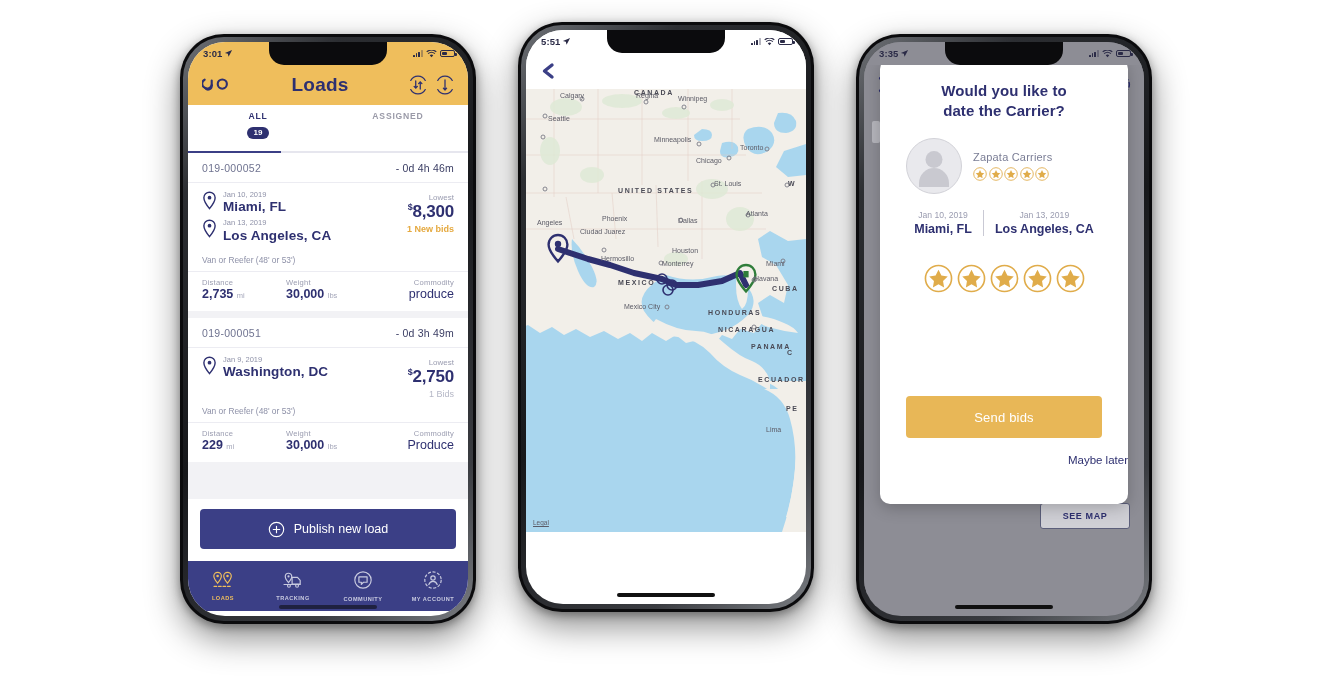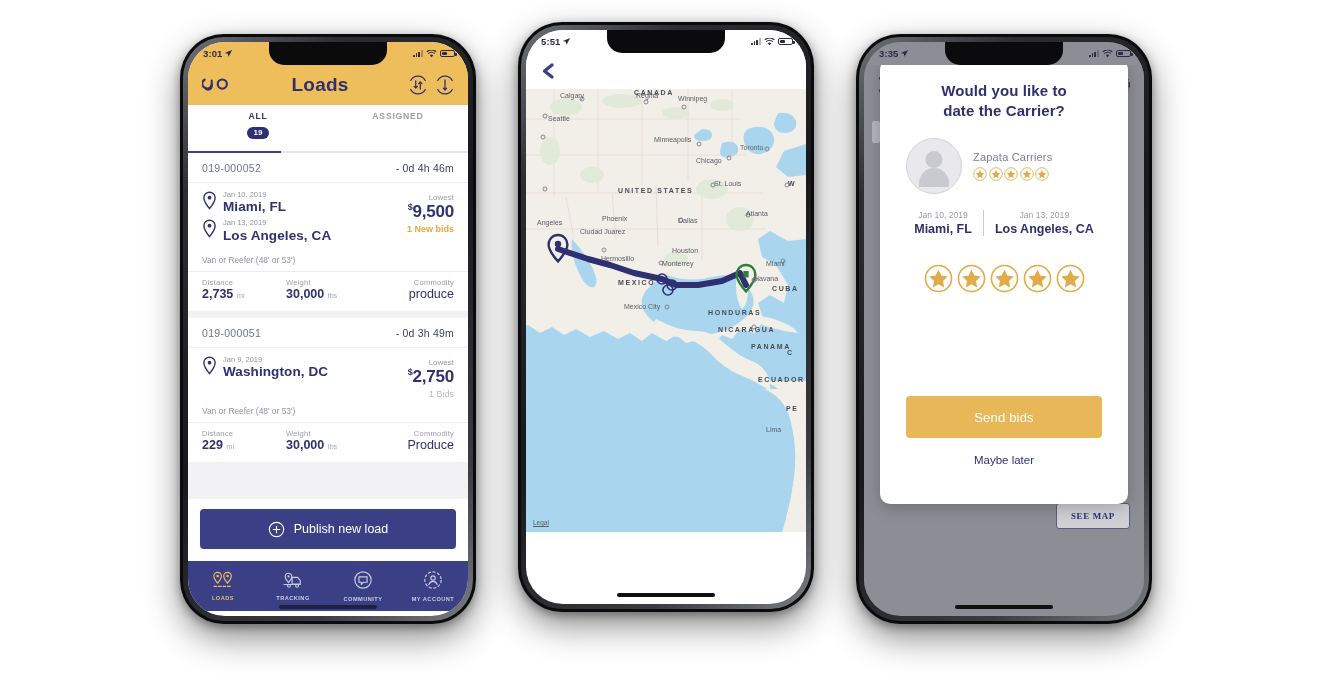--- a/index.html
+++ b/index.html
@@ -133,24 +133,24 @@
   #phone3 { left: 856px; top: 34px; }
   #phone3 .phone-inner { background:#8d8d95; }
   #phone3 .statusbar { background:#8d8d95; }
   .p3-header { background:#8d8d95; height:38px; display:flex; align-items:center;
                justify-content:space-between; padding:0 13px; position:relative;}
   .p3-title { position:absolute; left:0; right:0; text-align:center; font-size:11.5px; color:#2e3070; font-weight:bold; letter-spacing:.3px;}
   .p3-right { display:flex; gap:6px; z-index:2;}
   .p3-body { position:relative; height: 490px; background:#8d8d95;}
   .behind-left { position:absolute; left:8px; top:18px; width:8px;height:22px;background:#d9d9de; border-radius:2px; opacity:.55;}
   .see-map {
-    position:absolute; right:14px; bottom:64px; width:74px; height:26px;
+    position:absolute; right:14px; bottom:64px; width:90px; height:26px;
     border:1px solid #5b5e7a; border-radius:3px; background:#cfcfd5;
     color:#2e3070; font-size:9px; font-weight:bold; letter-spacing:.6px;
-    display:flex; align-items:center; justify-content:center; font-family:Liberation Serif, serif;
+    display:flex; align-items:center; justify-content:center; font-family:Liberation Sans, sans-serif;
   }
   .modal {
     position:absolute; left:16px; right:16px; top:-44px; height:445px;
     background:#fff; border-radius:10px; box-shadow:0 4px 16px rgba(0,0,0,.22);
     padding:22px 18px 20px; text-align:center; z-index:10;
   }
   .modal h2 { font-size:15px; color:#2e3070; line-height:1.35; font-weight:bold; letter-spacing:.1px;}
   .carrier { display:flex; align-items:center; gap:11px; margin-top:16px; padding-left:8px;}
   .avatar { width:56px;height:56px;border-radius:50%;background:#e9e9ed;border:1px solid #d2d2d8;
             position:relative; flex:0 0 auto;}
@@ -166,21 +166,21 @@
   .trip-col + .trip-col { border-left:1px solid #c9c9d4; }
   .trip-date { font-size:8.6px; color:#9a9cb0; }
   .trip-city { font-size:12.5px; color:#2e3070; font-weight:bold; margin-top:2px;}
   .big-stars { display:flex; justify-content:center; gap:4px; margin-top:28px; }
   .send-rate {
     position:absolute; left:26px; right:26px; bottom:66px; height:42px;
     background:#e8b757; color:#fff; border:none; border-radius:4px;
     font-size:13px; font-family:inherit; cursor:pointer; letter-spacing:.2px;
   }
   .maybe-later {
-    position:absolute; left:0; right:0; bottom:38px; text-align:center;
+    position:absolute; left:0; right:0; bottom:38px; text-align:right;
     font-size:11.5px; color:#2e3070; cursor:pointer;
   }
 </style>
 </head>
 <body>
 
 <div class="stage">
 
   <div class="phone" id="phone1">
     <div class="phone-inner">
@@ -269,21 +269,21 @@
                   <circle cx="8" cy="7" r="2" fill="#2e3070"></circle>
                 </svg>
                 <div>
                   <div class="date">Jan 13, 2019</div>
                   <div class="city">Los Angeles, CA</div>
                 </div>
               </div>
             </div>
             <div class="lc-price">
               <div class="lowest">Lowest</div>
-              <div class="price"><sup>$</sup><span>9,500</span></div>
+              <div class="price"><sup>$</sup><span>8,300</span></div>
               <div class="bids new">1 New bids</div>
             </div>
           </div>
           <div class="lc-equip">Van or Reefer (48' or 53')</div>
           <div class="lc-meta">
             <div class="meta">
               <div class="k">Distance</div>
               <div class="v"><b>2,735</b> <span>mi</span></div>
             </div>
             <div class="meta">

